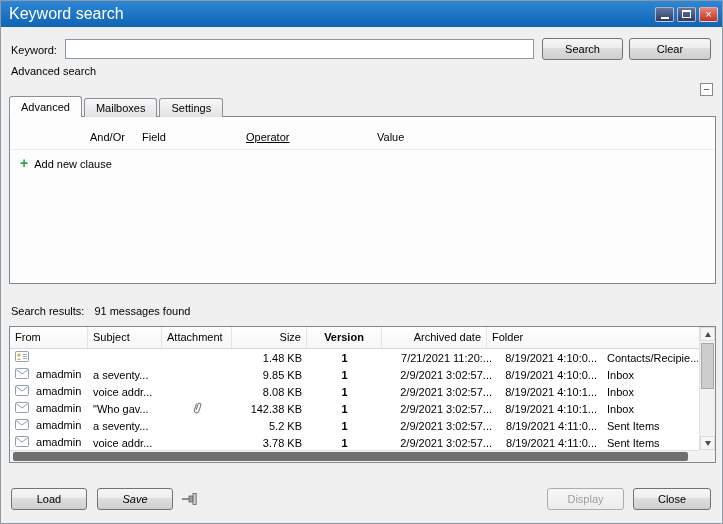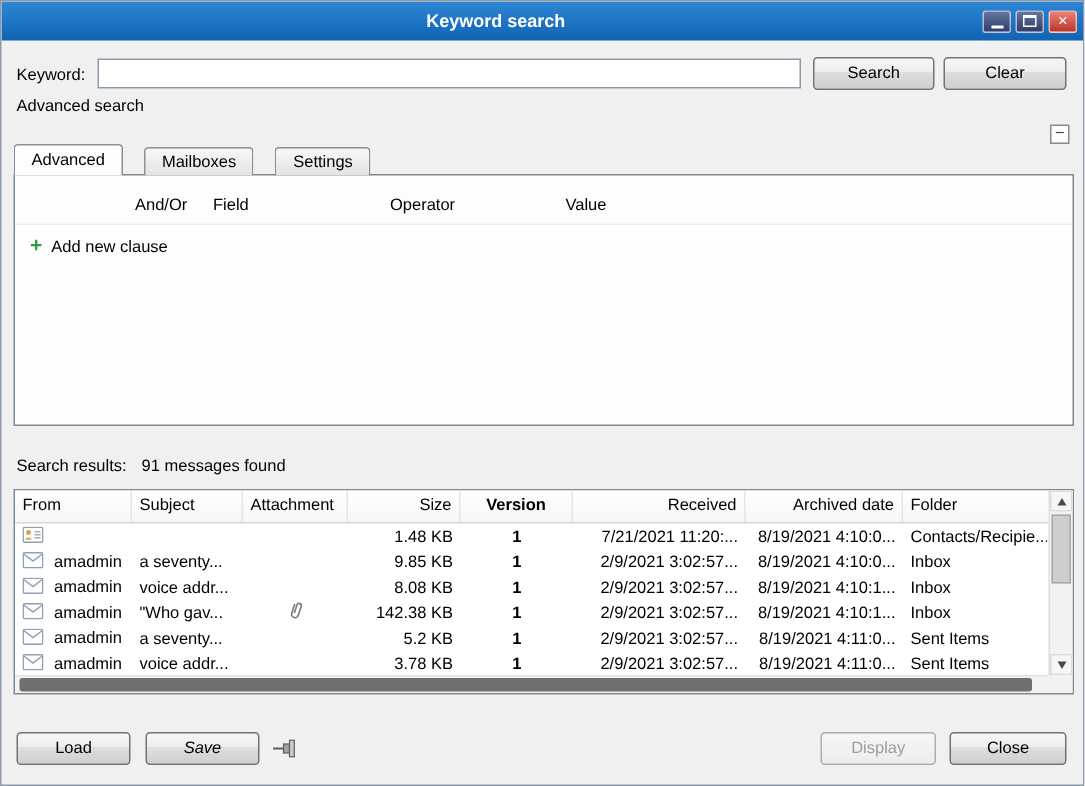--- a/index.html
+++ b/index.html
@@ -4,21 +4,21 @@
 <style>
   * { margin:0; padding:0; box-sizing:border-box; }
   html,body { width:723px; height:524px; }
   body { font-family:"Liberation Sans", sans-serif; font-size:11px; color:#000; background:#fff; cursor:default; }
 
   .window { position:relative; width:723px; height:524px; background:#f0f0f0; border:1px solid #8c99a7; overflow:hidden; }
 
   
   .titlebar { position:absolute; top:0; left:0; right:0; height:26px;
     background:linear-gradient(#2e86d5,#0f64b4); display:flex; align-items:center; padding:0 4px 0 8px; }
-  .titlebar .title { color:#fff; font-weight:bold; font-size:12px; flex:1;text-align:center; }
+  .titlebar .title { color:#fff; font-weight:normal; font-size:16px; flex:1; }
   .winbtn { width:19px; height:15px; margin-left:3px; display:inline-flex; align-items:center; justify-content:center;
     border-radius:2px; color:#fff; font-size:11px; line-height:1; border:1px solid rgba(255,255,255,.6); }
   .winbtn.min, .winbtn.max { background:linear-gradient(#64759f,#2e3d69); }
   .winbtn.close { background:linear-gradient(#ea8175,#b93526); }
   .min-glyph { display:block; width:8px; height:2px; background:#fff; margin-top:7px; }
   .max-glyph { display:block; width:9px; height:8px; border:1px solid #fff; border-top:2px solid #fff; }
 
   
   .lbl-keyword { position:absolute; left:10px; top:43px; }
   .textbox { position:absolute; left:64px; top:38px; width:469px; height:20px; border:1px solid #8a98a7;
@@ -29,28 +29,28 @@
   .btn.disabled { color:#9e9e9e; border-color:#adadad; background:linear-gradient(#f6f6f6,#ececec); }
   .btn-search { left:541px; top:37px; width:81px; }
   .btn-clear  { left:628px; top:37px; width:82px; }
 
   .adv-link { position:absolute; left:10px; top:64px; }
   .collapse-box { position:absolute; left:699px; top:82px; width:13px; height:13px; border:1px solid #8a8a8a;
     background:#fdfdfd; font-size:11px; line-height:10px; text-align:center; color:#444; }
 
   
   .tabs { position:absolute; left:8px; top:95px; height:21px; display:flex; align-items:flex-end; z-index:3; }
-  .tab { height:19px; padding:3px 11px 0; margin-right:14px; border:1px solid #8a909a; border-bottom:none;
+  .tab { height:19px; padding:3px 11px 0; margin-right:2px; border:1px solid #8a909a; border-bottom:none;
     border-radius:3px 3px 0 0; background:linear-gradient(#f7f7f7,#e3e3e3); white-space:nowrap; }
   .tab.active { height:21px; background:#fdfdfd; padding-top:4px; }
 
   .tab-panel { position:absolute; left:8px; top:115px; width:707px; height:168px; background:#fdfdfd;
     border:1px solid #7f8791; z-index:2; }
   .clause-header span { position:absolute; top:14px; white-space:nowrap; }
-  .ch-andor { left:80px;text-align:right; } .ch-field { left:132px; } .ch-operator { left:250px; } .ch-value { left:367px; }
+  .ch-andor { left:80px;text-align:right; } .ch-field { left:132px; } .ch-operator { left:236px;text-decoration:underline; } .ch-value { left:367px; }
   .clause-sep { position:absolute; left:0; right:0; top:32px; border-top:1px solid #ededed; }
   .add-clause { position:absolute; left:10px; top:38px; white-space:nowrap; }
   .add-clause .plus { color:#2f9f46; font-weight:bold; font-size:14px; margin-right:6px; }
 
   
   .results-summary { position:absolute; left:10px; top:304px; }
   .results-summary .count { margin-left:10px; }
 
   .results { position:absolute; left:8px; top:325px; width:707px; height:137px; background:#fff; border:1px solid #7f8791; }
   .rt-header { position:absolute; top:0; left:0; right:16px; height:22px; display:flex;
@@ -134,21 +134,20 @@
     <span>Search results:</span><span class="count">91 messages found</span>
   </div>
 
   <div class="results">
     <div class="rt-header">
       <div class="hc c-from">From</div>
       <div class="hc c-subject">Subject</div>
       <div class="hc c-attach">Attachment</div>
       <div class="hc c-size">Size</div>
       <div class="hc c-version">Version</div>
-      <div class="hc c-received">Received</div>
       <div class="hc c-archived">Archived date</div>
       <div class="hc c-folder">Folder</div>
     </div>
 
     <div class="rt-body" id="rt-body">
         <div class="rt-row">
     <div class="cell c-from">
       <span class="ficon" style="display: inline-block;"><svg width="14" height="11" viewBox="0 0 14 11">
                 <rect x="0.5" y="0.5" width="13" height="10" rx="1" fill="#ffffff" stroke="#8fa0b5"></rect>
                 <circle cx="4" cy="4" r="1.6" fill="#d9a441"></circle>

